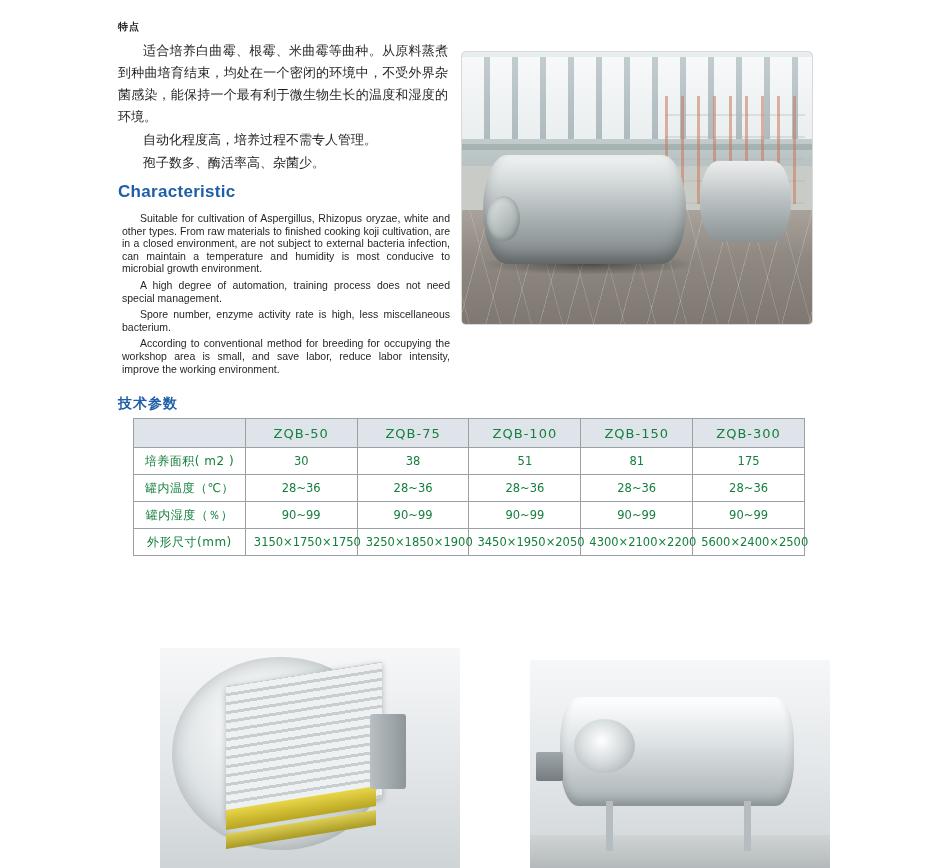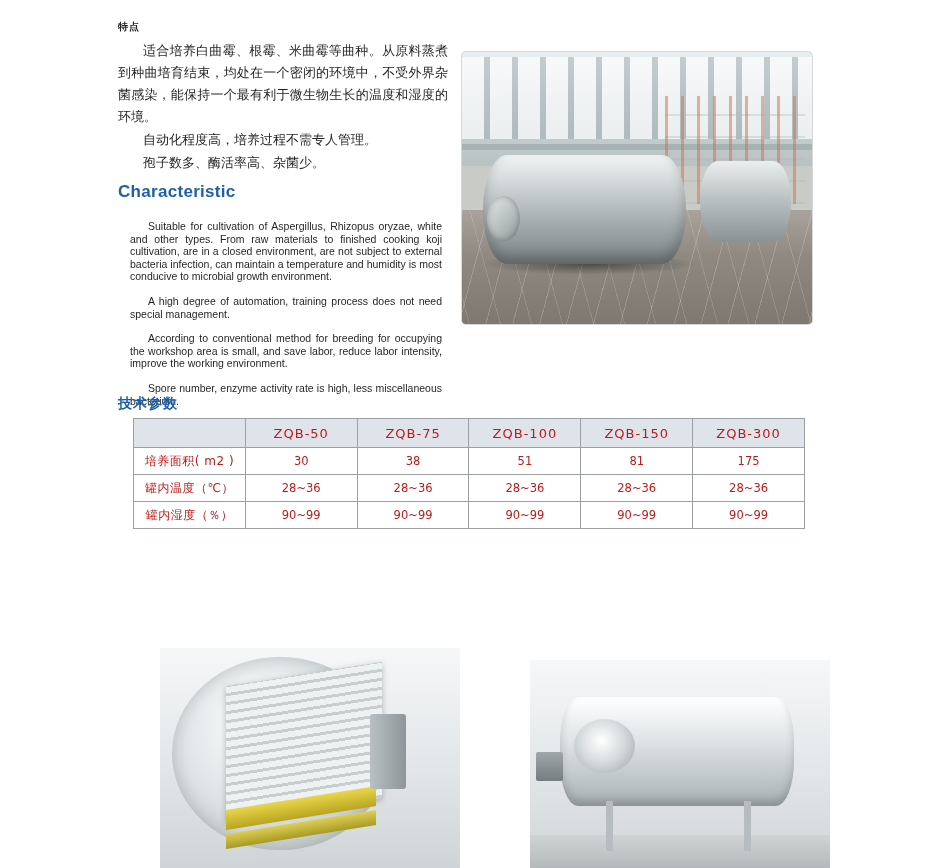--- a/index.html
+++ b/index.html
@@ -63,21 +63,21 @@
     left: 118px;
     top: 208px;
     width: 336px;
     font-family: "Liberation Sans", sans-serif;
     font-size: 10.5px;
     line-height: 12.6px;
     color: #231f20;
     text-align: justify;
   }
   .en-body p {
-    margin: 12px;
+    margin: 4px;
     text-indent: 18px;
   }
 
   
   .photo {
     position: absolute;
     overflow: hidden;
     background: #c9ccc6;
   }
   #photo-main {
@@ -163,21 +163,21 @@
     width: 672px;
     table-layout: fixed;
     background: transparent;
     position: relative;
     z-index: 2;
   }
   table.spec th, table.spec td {
     border: 1px solid #9aa0a4;
     font-family: "DejaVu Sans", sans-serif;
     font-size: 11.5px;
-    color: #b91c1c;
+    color: #15803d;
     text-align: center;
     height: 26px;
     padding: 0 8px;
     background: transparent;
   }
   table.spec thead th {
     background: #dfe4ea;
     font-weight: normal;
     font-size: 13px;
     letter-spacing: 1px;
@@ -287,22 +287,22 @@
     <p>适合培养白曲霉、根霉、米曲霉等曲种。从原料蒸煮到种曲培育结束，均处在一个密闭的环境中，不受外界杂菌感染，能保持一个最有利于微生物生长的温度和湿度的环境。</p>
     <p>自动化程度高，培养过程不需专人管理。</p>
     <p>孢子数多、酶活率高、杂菌少。</p>
   </div>
 
   <div class="en-heading">Characteristic</div>
 
   <div class="en-body">
     <p>Suitable for cultivation of Aspergillus, Rhizopus oryzae, white and other types. From raw materials to finished cooking koji cultivation, are in a closed environment, are not subject to external bacteria infection, can maintain a temperature and humidity is most conducive to microbial growth environment.</p>
     <p>A high degree of automation, training process does not need special management.</p>
+    <p>Spore number, enzyme activity rate is high, less miscellaneous bacterium.</p>
     <p>According to conventional method for breeding for occupying the workshop area is small, and save labor, reduce labor intensity, improve the working environment.</p>
-    <p>Spore number, enzyme activity rate is high, less miscellaneous bacterium.</p>
   </div>
 
   <div class="photo" id="photo-main">
     <div class="ph-sky"></div>
     <div class="ph-windows"></div>
     <div class="ph-beam" style="top:34%"></div>
     <div class="ph-floor"></div>
     <div class="ph-floor-tiles"></div>
     <div class="ph-pipes"></div>
     <div class="ph-cabinet"></div>
@@ -345,20 +345,28 @@
           <td>28~36</td>
         </tr>
         <tr>
           <td class="rowhead">罐内湿度（％）</td>
           <td>90~99</td>
           <td>90~99</td>
           <td>90~99</td>
           <td>90~99</td>
           <td>90~99</td>
         </tr>
+        <tr>
+          <td class="rowhead">外形尺寸(mm)</td>
+          <td>3150×1750×1750</td>
+          <td>3250×1850×1900</td>
+          <td>3450×1950×2050</td>
+          <td>4300×2100×2200</td>
+          <td>5600×2400×2500</td>
+        </tr>
       </tbody>
     </table>
   </div>
 
   <div class="photo" id="photo-left">
     <div class="pl-bg"></div>
     <div class="pl-door"></div>
     <div class="pl-grid"></div>
     <div class="pl-yellow"></div>
     <div class="pl-yellow2"></div>

